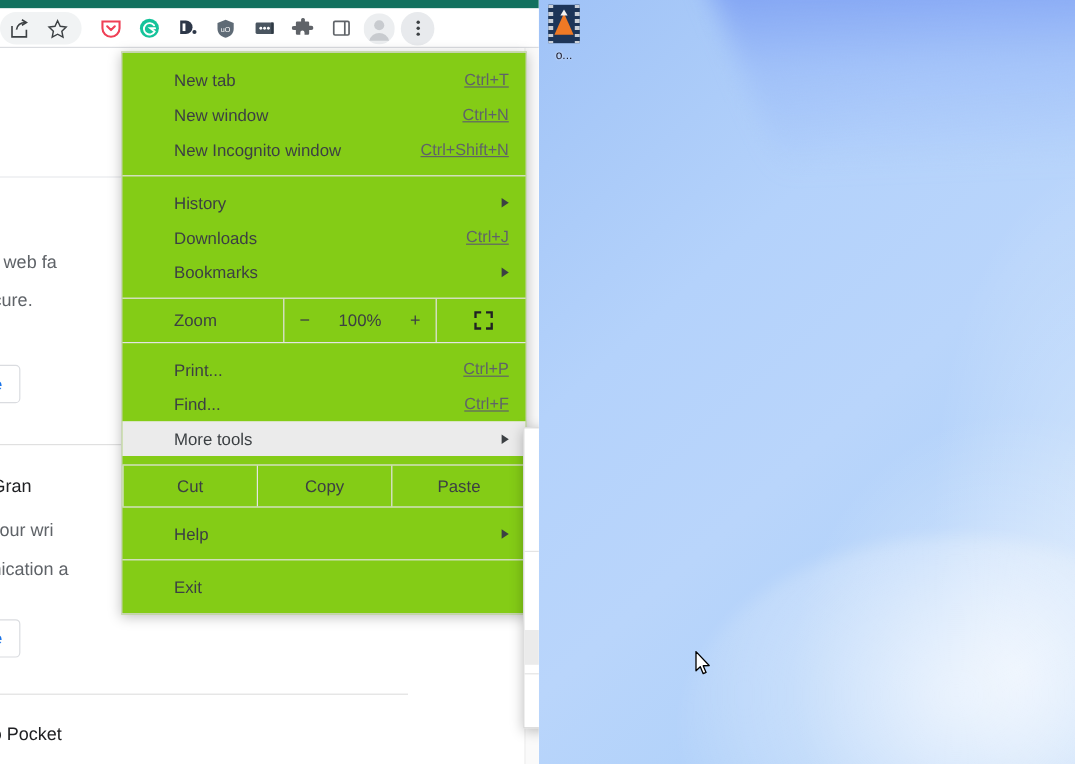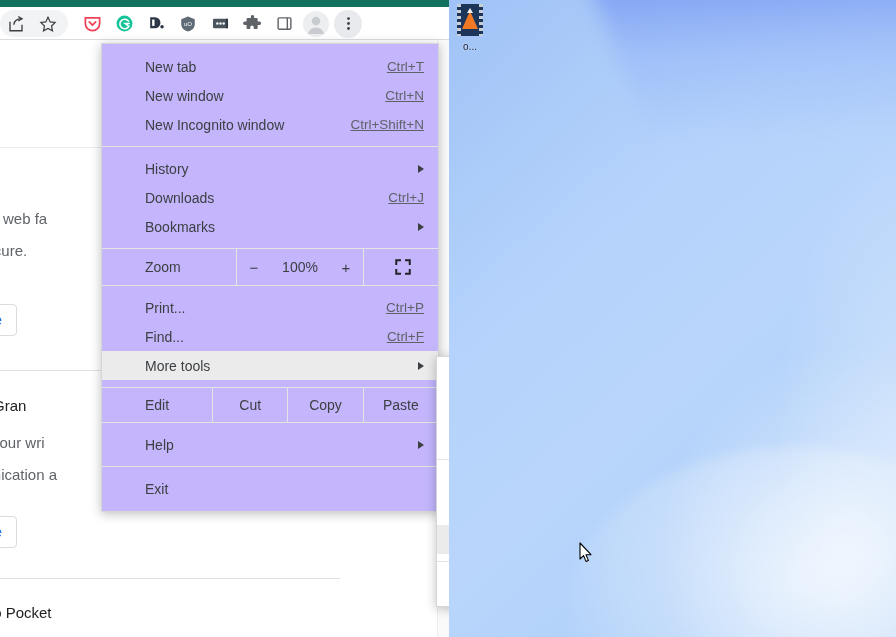--- a/index.html
+++ b/index.html
@@ -115,21 +115,21 @@
   }
   .ext-card-line { position: absolute; left: 0; width: 340px; height: 1px; background: #e0e0e0; }
   .scrollbar-track {
     position: absolute; right: 0; top: 40px; width: 12px; height: 597px;
     background: #fafafa; border-left: 1px solid #eee;
   }
 
   
   .menu {
     position: absolute; left: 101px; top: 43px; width: 338px;
-    background: #c4b5fd;
+    background: #84cc16;
     border: 1px solid #d6d6d6;
     box-shadow: 0 2px 10px rgba(0,0,0,0.25);
     padding: 8px 0 8px 0;
     font-size: 14px; color: #3c4043;
   }
   .mi {
     position: relative; height: 29px; display: flex; align-items: center;
     padding: 0 14px 0 43px; cursor: pointer; white-space: nowrap;
   }
   .mi.hl { background: #ebebeb; }
@@ -368,21 +368,20 @@
       <div class="mi">
         <span>Find...</span>
         <span class="accel">Ctrl+F</span>
       </div>
       <div class="mi hl">
         <span>More tools</span>
         <span class="arrow"></span>
       </div>
 
       <div class="edit-row">
-        <div class="cell lbl">Edit</div>
         <div class="cell act">Cut</div>
         <div class="cell act">Copy</div>
         <div class="cell act">Paste</div>
       </div>
 
       <div class="mi">
         <span>Help</span>
         <span class="arrow"></span>
       </div>
 

